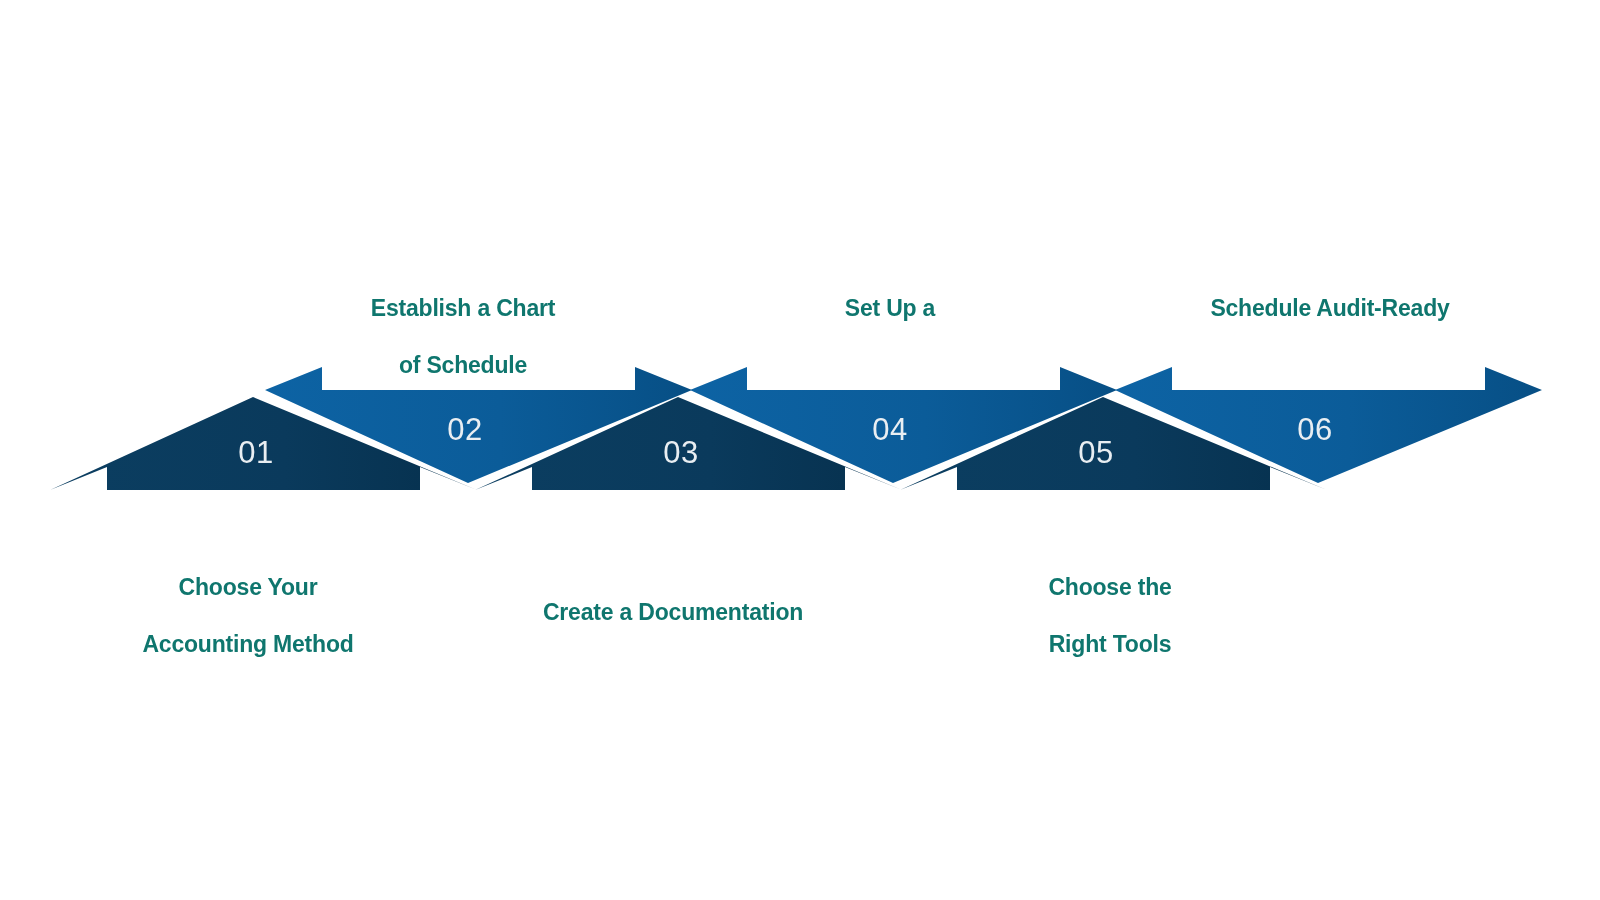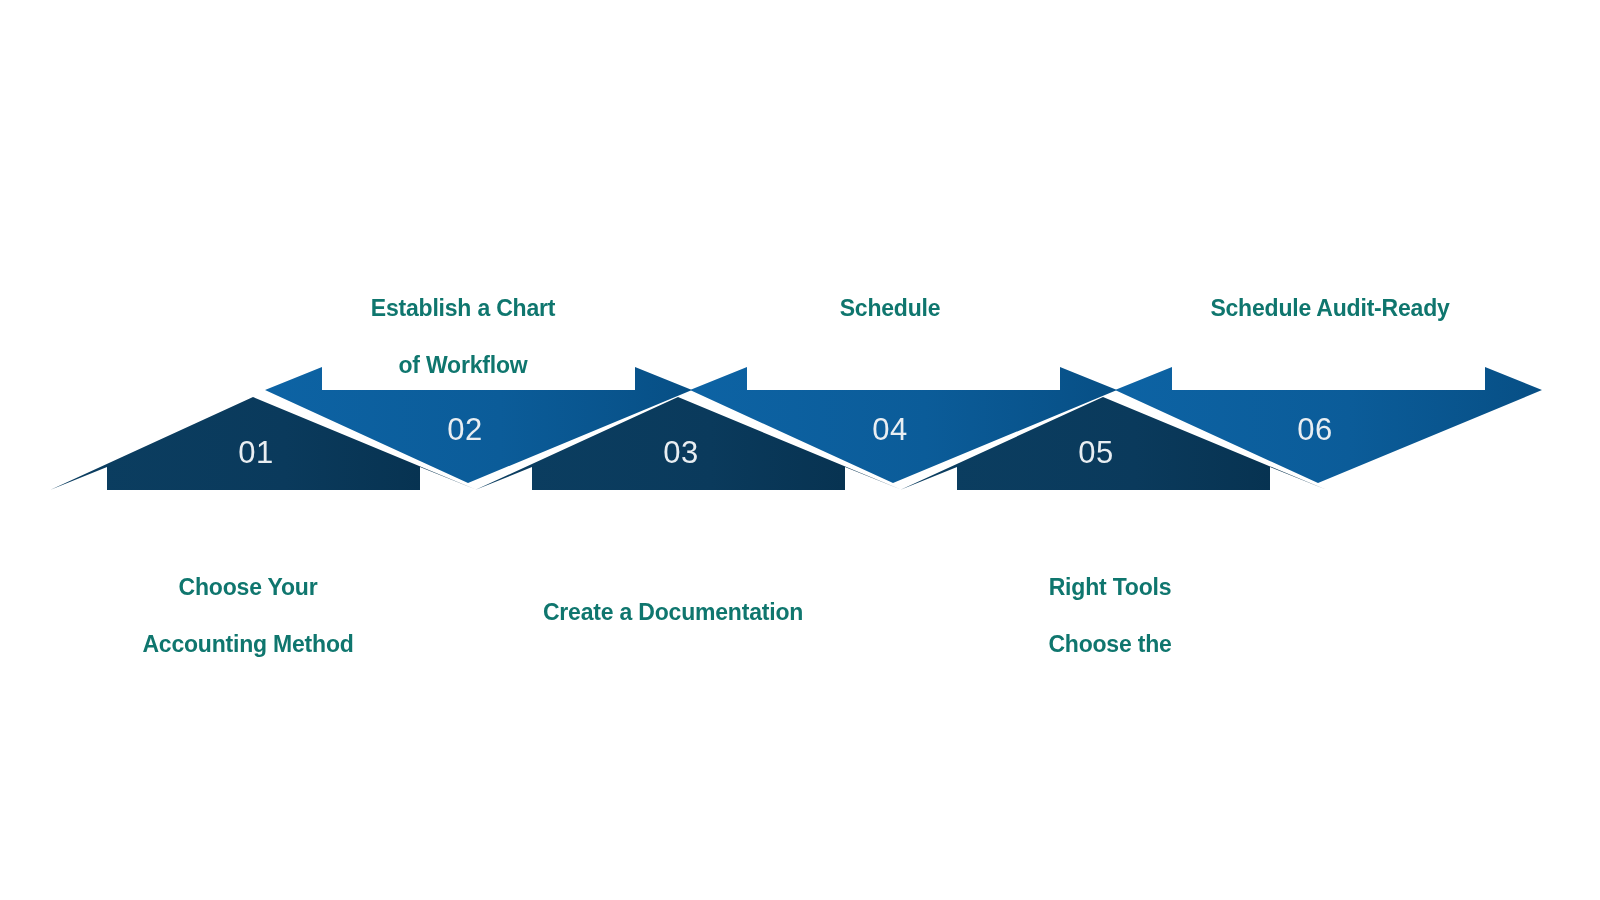--- a/index.html
+++ b/index.html
@@ -107,38 +107,38 @@
     </g>
 
     <g>
       <path fill="url(#gradDark)" d="M 900,490 L 957,467 L 957,490 L 1270,490 L 1270,467 L 1327,490 L 1103,397 Z"></path>
       <text class="step-number" x="1096" y="455">05</text>
     </g>
   </svg>
 
   <div class="caption caption-top" style="left:263px; top:266px; width:400px;">
     <div>Establish a Chart</div>
-    <div>of Workflow</div>
+    <div>of Schedule</div>
   </div>
 
   <div class="caption caption-top" style="left:690px; top:266px; width:400px;">
-    <div>Schedule</div>
+    <div>Set Up a</div>
   </div>
 
   <div class="caption caption-top" style="left:1120px; top:266px; width:420px;">
     <div>Schedule Audit-Ready</div>
   </div>
 
   <div class="caption caption-bottom" style="left:48px; top:545px; width:400px;">
     <div>Choose Your</div>
     <div>Accounting Method</div>
   </div>
 
   <div class="caption caption-bottom" style="left:473px; top:570px; width:400px;">
     <div>Create a Documentation</div>
   </div>
 
   <div class="caption caption-bottom" style="left:910px; top:545px; width:400px;">
+    <div>Choose the</div>
     <div>Right Tools</div>
-    <div>Choose the</div>
   </div>
 
 </div>
 
 </body></html>

